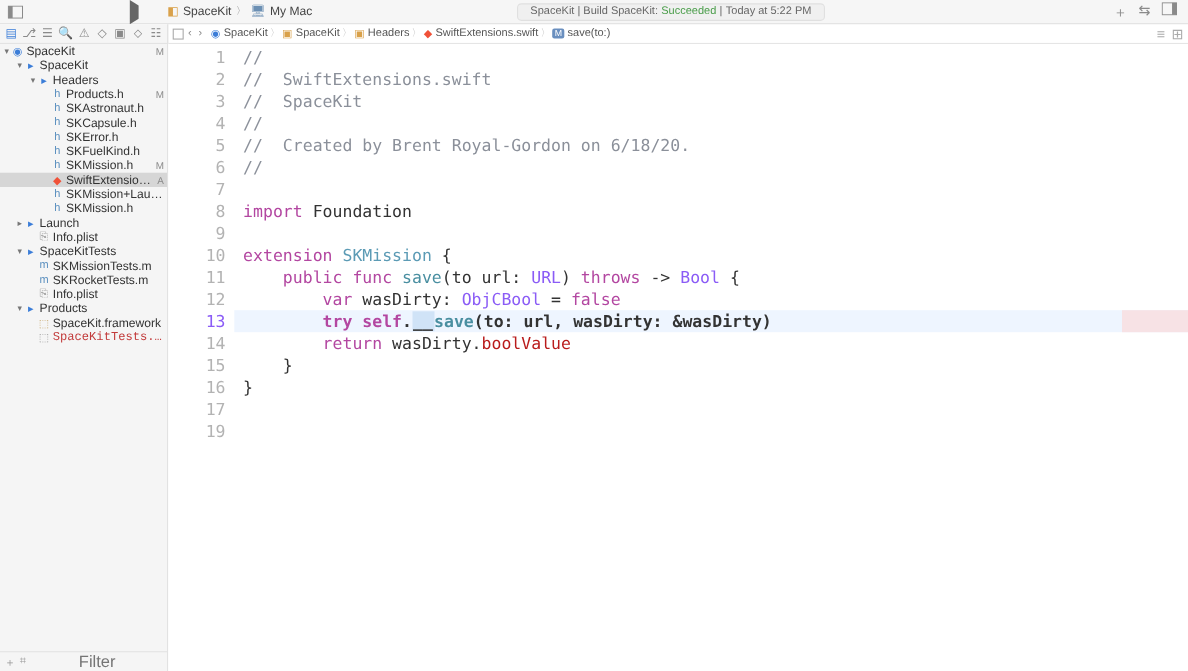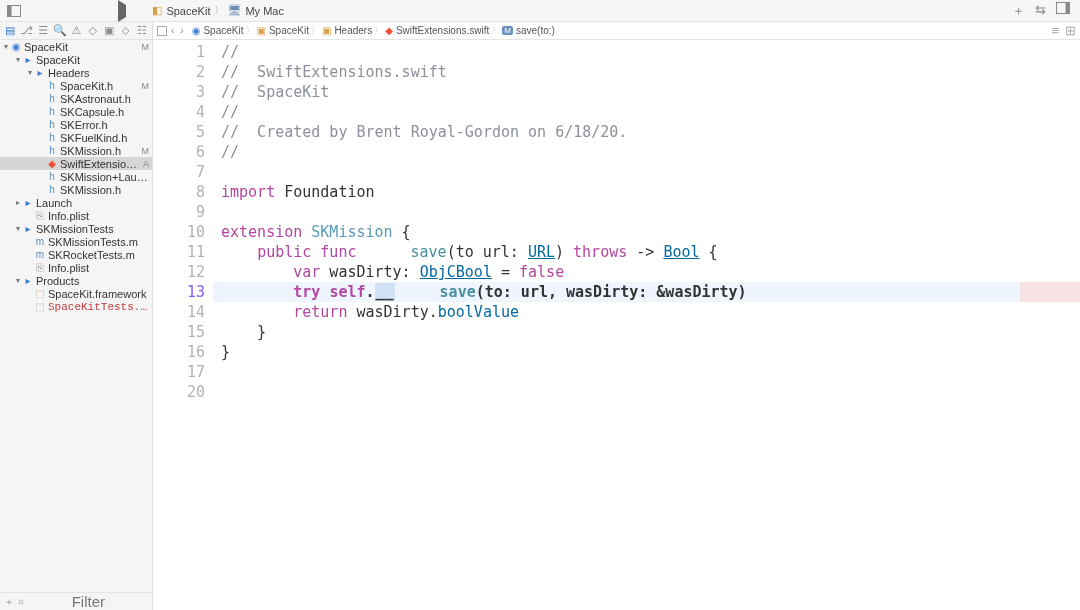--- a/index.html
+++ b/index.html
@@ -178,24 +178,24 @@
 .code-line.active::after{
   content:"";
   position:absolute;
   right:0; top:0; bottom:0;
   width:60px;
   background:#f7e2e5;
 }
 .tok-comment{color:#8b909a;}
 .tok-keyword{color:#b347a1;}
 .tok-type{color:#5c9bb5;}
-.tok-typekey{color:#0369a1;text-decoration:underline;}
-.tok-func{color:#4a8fa1;margin-left:45px;}
+.tok-typekey{color:#8b5cf6;}
+.tok-func{color:#4a8fa1;}
 .tok-var{color:#333;}
-.tok-prop{color:#0369a1;margin-top:20px;}
+.tok-prop{color:#b91c1c;margin-top:20px;}
 .tok-self{color:#b347a1;}
 .tok-cursor{background:#d0e3f7;padding:0 1px;}
 </style>
 </head>
 <body>
 
 <div class="titlebar">
   <span class="nav-panel-icon">
     <svg width="14" height="12" viewBox="0 0 14 12">
         <rect x="0.5" y="0.5" width="13" height="11" fill="none" stroke="#8a8a8a"></rect>
@@ -205,20 +205,26 @@
   <div class="run-controls">
     <span><span class="play-icon"></span></span>
     <span><span class="stop-icon"></span></span>
   </div>
   <div class="scheme">
     <span class="folder-icon">◧</span>
     <span>SpaceKit</span>
     <span class="chevron">〉</span>
     <span class="mac-icon">🖥</span>
     <span>My Mac</span>
+  </div>
+  <div class="status-pill">
+    <span>SpaceKit | Build SpaceKit:</span>
+    <span class="green">Succeeded</span>
+    <span>|</span>
+    <span>Today at 5:22 PM</span>
   </div>
   <div class="spacer"></div>
   <div class="right-icons">
     <span>＋</span>
     <span>⇆</span>
     <span>
       <svg width="14" height="12" viewBox="0 0 14 12">
           <rect x="0.5" y="0.5" width="13" height="11" fill="none" stroke="#8a8a8a"></rect>
           <rect x="9.5" y="0.5" width="4" height="11" fill="#8a8a8a"></rect>
         </svg>
@@ -252,21 +258,21 @@
           <span class="label">SpaceKit</span>
         </div>
         <div class="tree-row ind2">
           <span class="disc">▾</span>
           <span class="fi blue">▸</span>
           <span class="label">Headers</span>
         </div>
         <div class="tree-row ind3">
           <span class="disc"></span>
           <span class="fi" style="color:#5a8fbf">h</span>
-          <span class="label">SpaceKit.h</span>
+          <span class="label">Products.h</span>
           <span class="badge">M</span>
         </div>
         <div class="tree-row ind3">
           <span class="disc"></span>
           <span class="fi" style="color:#5a8fbf">h</span>
           <span class="label">SKAstronaut.h</span>
         </div>
         <div class="tree-row ind3">
           <span class="disc"></span>
           <span class="fi" style="color:#5a8fbf">h</span>
@@ -310,21 +316,21 @@
           <span class="label">Launch</span>
         </div>
         <div class="tree-row ind2">
           <span class="disc"></span>
           <span class="fi gray">⎘</span>
           <span class="label">Info.plist</span>
         </div>
         <div class="tree-row ind1">
           <span class="disc">▾</span>
           <span class="fi blue">▸</span>
-          <span class="label">SKMissionTests</span>
+          <span class="label">SpaceKitTests</span>
         </div>
         <div class="tree-row ind2">
           <span class="disc"></span>
           <span class="fi" style="color:#5a8fbf">m</span>
           <span class="label">SKMissionTests.m</span>
         </div>
         <div class="tree-row ind2">
           <span class="disc"></span>
           <span class="fi" style="color:#5a8fbf">m</span>
           <span class="label">SKRocketTests.m</span>
@@ -411,18 +417,18 @@
           <div>8</div>
           <div>9</div>
           <div>10</div>
           <div>11</div>
           <div>12</div>
           <div class="active-ln">13</div>
           <div>14</div>
           <div>15</div>
           <div>16</div>
           <div>17</div>
-          <div>20</div>
+          <div>19</div>
         </div>
       <div class="lines" id="code-lines"><div class="code-line"><span class="tok-comment">//</span></div><div class="code-line"><span class="tok-comment">//  SwiftExtensions.swift</span></div><div class="code-line"><span class="tok-comment">//  SpaceKit</span></div><div class="code-line"><span class="tok-comment">//</span></div><div class="code-line"><span class="tok-comment">//  Created by Brent Royal-Gordon on 6/18/20.</span></div><div class="code-line"><span class="tok-comment">//</span></div><div class="code-line">&nbsp;</div><div class="code-line"><span class="tok-keyword">import</span> <span class="tok-var">Foundation</span></div><div class="code-line">&nbsp;</div><div class="code-line"><span class="tok-keyword">extension</span> <span class="tok-type">SKMission</span> {</div><div class="code-line">    <span class="tok-keyword">public</span> <span class="tok-keyword">func</span> <span class="tok-func">save</span>(to url: <span class="tok-typekey">URL</span>) <span class="tok-keyword">throws</span> -&gt; <span class="tok-typekey">Bool</span> {</div><div class="code-line">        <span class="tok-keyword">var</span> wasDirty: <span class="tok-typekey">ObjCBool</span> = <span class="tok-keyword">false</span></div><div class="code-line active">        <span class="tok-keyword">try</span> <span class="tok-self">self</span>.<span class="tok-cursor">__</span><span class="tok-func">save</span>(to: url, wasDirty: &amp;wasDirty)</div><div class="code-line">        <span class="tok-keyword">return</span> wasDirty.<span class="tok-prop">boolValue</span></div><div class="code-line">    }</div><div class="code-line">}</div><div class="code-line">&nbsp;</div><div class="code-line">&nbsp;</div></div>
     </div>
   </div>
 </div>
 
 </body></html>

